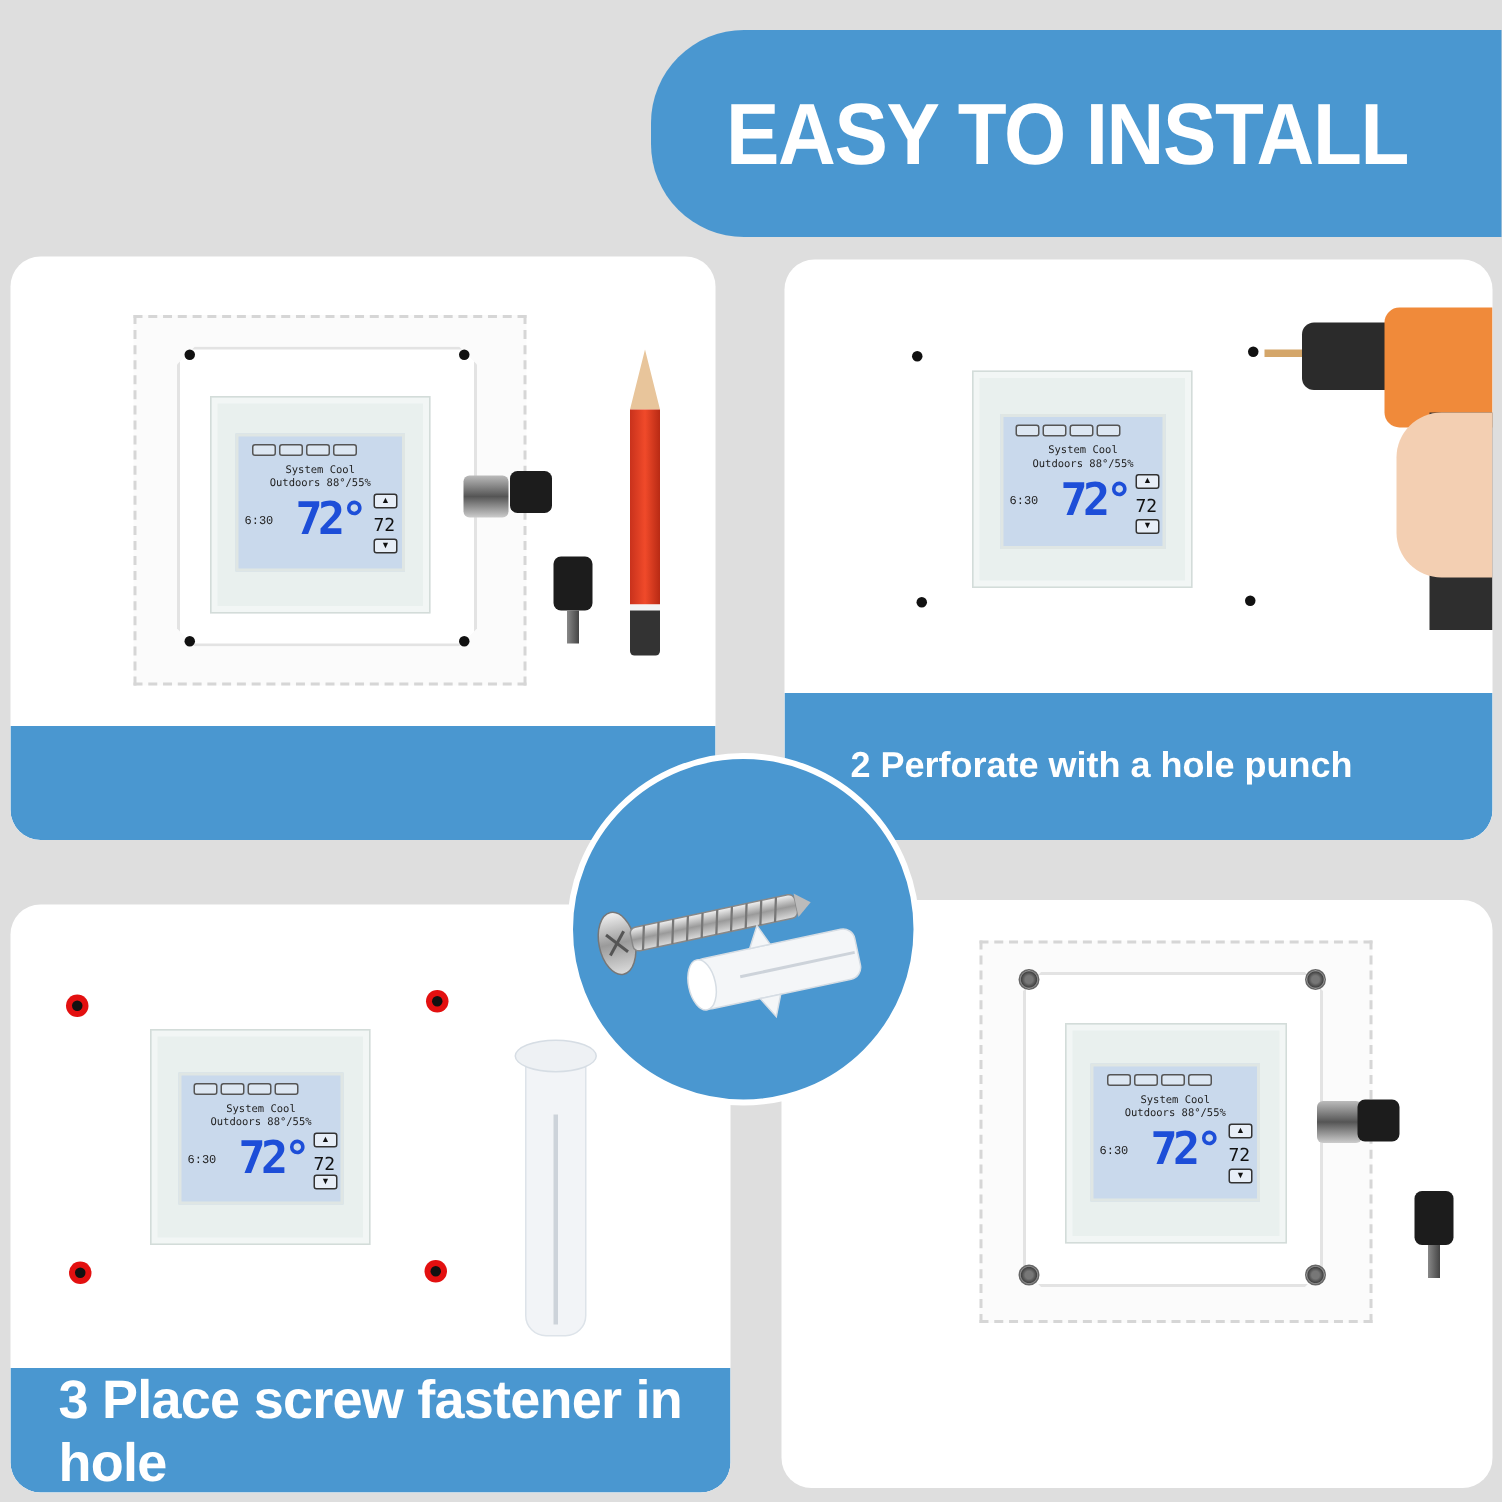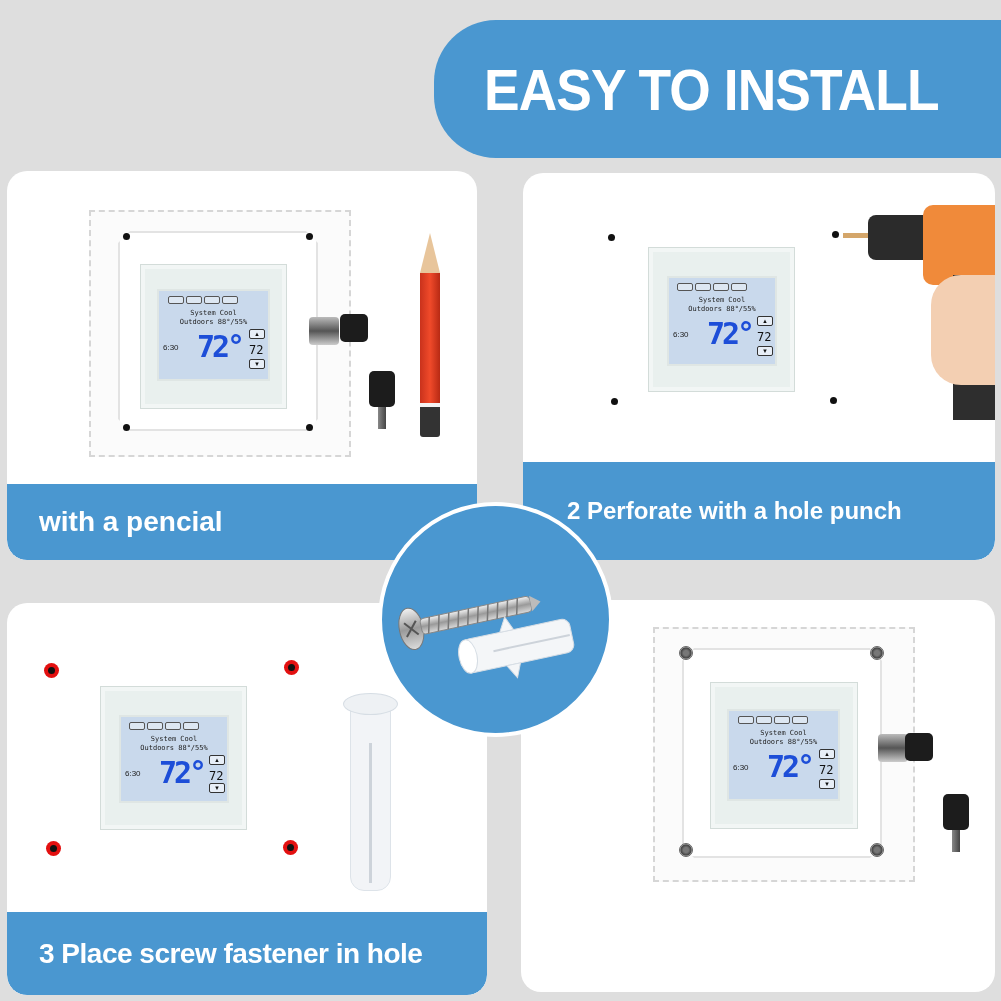--- a/index.html
+++ b/index.html
@@ -22,21 +22,21 @@
   .card .caption {
     position: absolute; left: 0; right: 0; bottom: 0; background: #4a97d0;
     color: #fff; font-weight: 700; display: flex; align-items: center;
     border-radius: 0 0 20px 20px;
   }
   #card1 { left: 7px; top: 171px; width: 470px; height: 389px; }
   #card1 .caption { height: 76px; font-size: 28px; line-height: 34px; padding-left: 32px; }
   #card2 { left: 523px; top: 173px; width: 472px; height: 387px; }
   #card2 .caption { height: 98px; font-size: 24px; padding-left: 44px; }
   #card3b { left: 7px; top: 603px; width: 480px; height: 392px; }
-  #card3b .caption { height: 83px; font-size: 28px; padding-left: 32px; letter-spacing: -0.5px; align-items: center; }
+  #card3b .caption { height: 83px; font-size: 36px; padding-left: 32px; letter-spacing: -0.5px; align-items: center; }
   #card4 { left: 521px; top: 600px; width: 474px; height: 392px; }
   #card4 .caption { height: 79px; font-size: 28px; line-height: 34px; padding-left: 72px; letter-spacing: -0.5px; }
 
   .circle {
     position: absolute; left: 378px; top: 502px; width: 235px; height: 235px;
     border-radius: 50%; background: #4a97d0; border: 4px solid #fff;
     overflow: hidden;
   }
 
   
@@ -49,21 +49,21 @@
   }
   .thermo .btnrow { position: absolute; left: 8%; top: 6%; display: flex; gap: 2px; }
   .thermo .btnrow span { display: block; width: 16px; height: 8px; border: 1px solid #555; border-radius: 2px; background: #dde7f2; }
   .thermo .line1, .thermo .line2 {
     position: absolute; left: 0; right: 0; text-align: center; font-size: 7px; color: #222;
     font-family: "DejaVu Sans Mono", monospace;
   }
   .thermo .temp {
     position: absolute; font-size: 30px; color: #1d4ed8; font-family: "DejaVu Sans Mono", monospace; font-weight: 700; letter-spacing: -3px;
   }
-  .thermo .time { position: absolute; font-size: 8px; color: #222; font-family: Liberation Sans, sans-serif; }
+  .thermo .time { position: absolute; font-size: 8px; color: #222; font-family: Liberation Mono, monospace; }
   .thermo .arrow {
     position: absolute; width: 16px; height: 10px; border: 1px solid #333; border-radius: 2px; background: #e7eef7;
     font-size: 6px; line-height: 8px; text-align: center; color: #111;
   }
   .thermo .set { position: absolute; font-size: 12px; font-family: "DejaVu Sans Mono", monospace; color:#111; }
 
   .lockbox {
     position: absolute; border: 2px dashed #d6d6d6; background: #fbfbfb;
   }
   .lockbox .inner {
@@ -134,21 +134,20 @@
   <div class="keyhead" style="left:362px;top:200px;width:26px;height:36px;"></div>
   <div class="keyblade" style="left:371px;top:236px;"></div>
   <div class="pencil" style="left:413px;top:62px;">
     <div class="tip"></div>
       <div class="body"></div>
       <div class="band"></div>
       <div class="end"></div>
   </div>
   <div class="caption">
     <div>
-      <div>with a pencial</div>
     </div>
   </div>
 </div>
 
 <div class="card" id="card2">
   <div class="hole" style="left:85px;top:61px;"></div>
   <div class="hole" style="left:309px;top:58px;"></div>
   <div class="hole" style="left:88px;top:225px;"></div>
   <div class="hole" style="left:307px;top:224px;"></div>
   <div class="thermo" style="left:125px;top:74px;width:147px;height:145px;">

